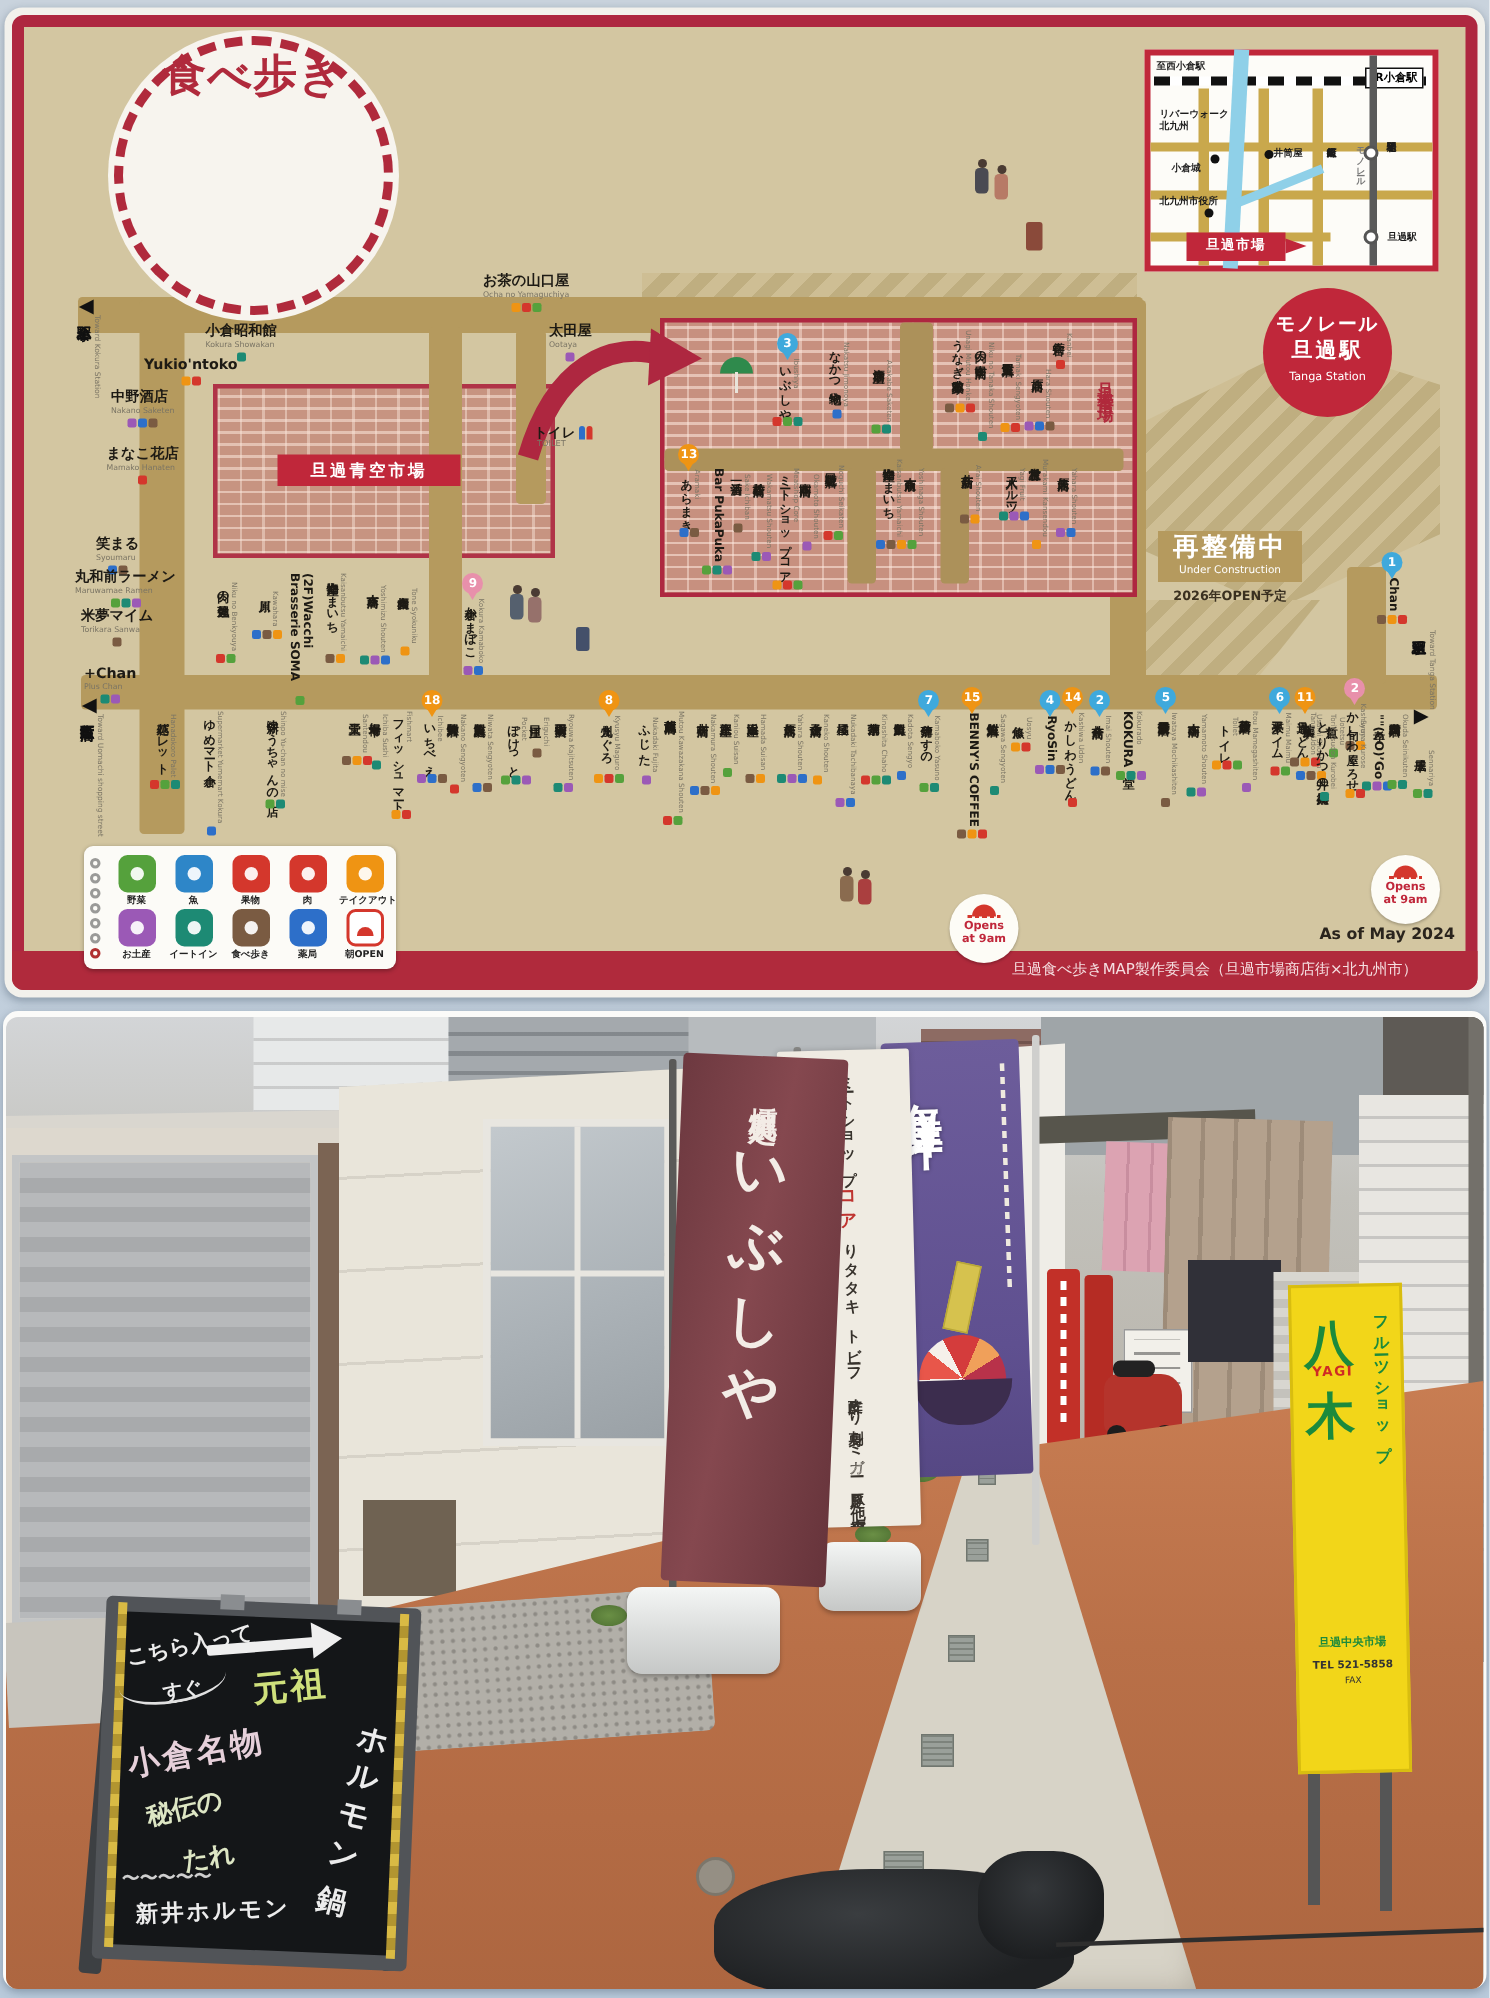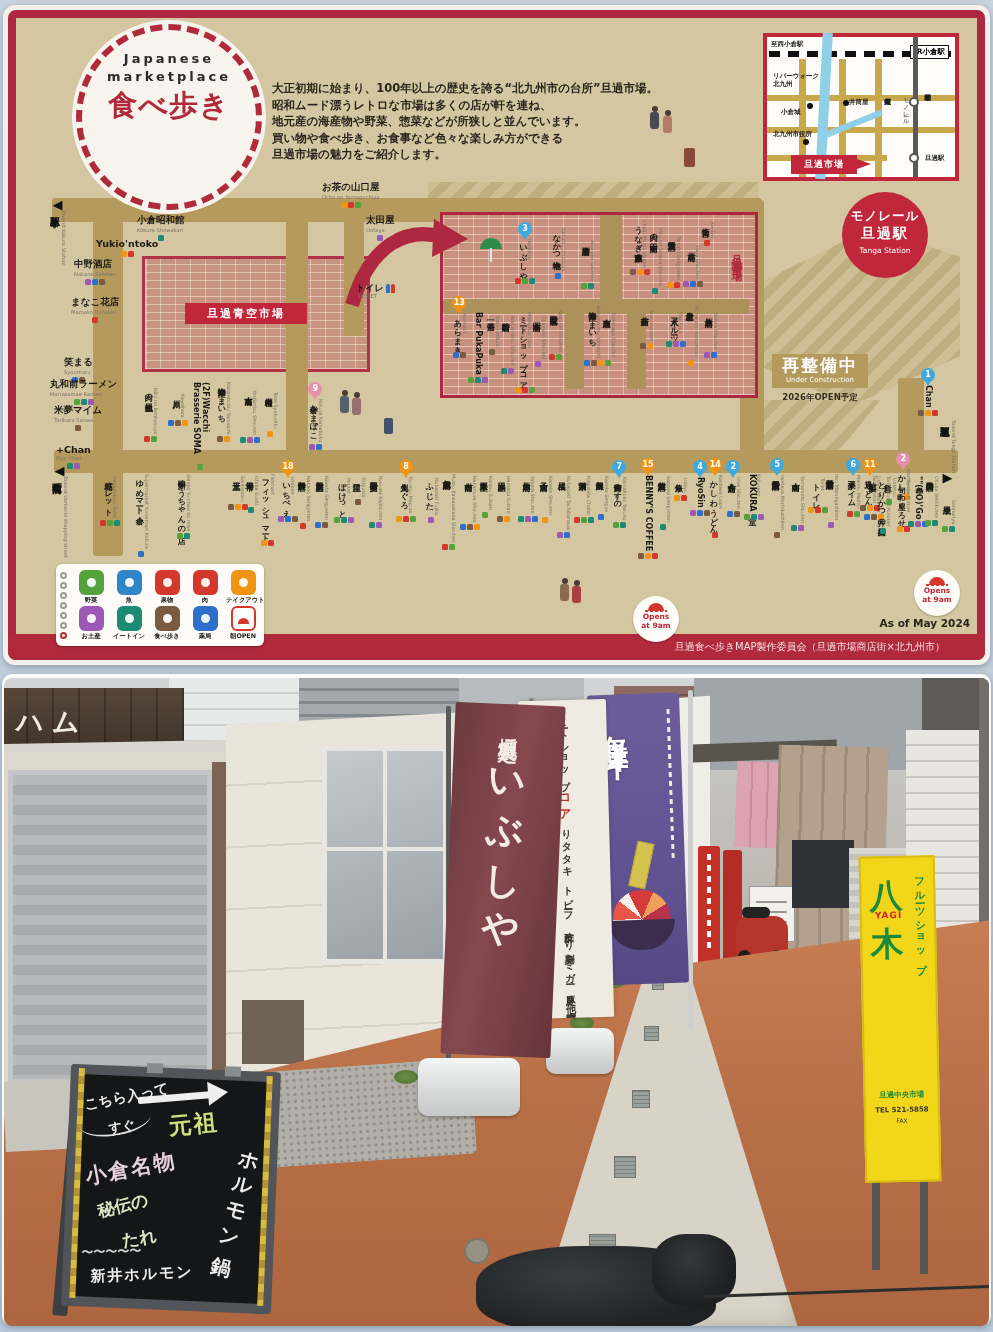--- a/index.html
+++ b/index.html
@@ -163,30 +163,23 @@
   </div>
   <div id="aozora-side">旦過青空市場</div>
   <div class="parasol"></div>
 
   <svg class="abs" style="left:330px;top:205px;width:145px;height:110px;z-index:4" viewBox="0 0 145 110">
     <path d="M 22 100 C 40 38 78 22 112 32" fill="none" stroke="#ae2740" stroke-width="14"></path>
     <polygon points="104,14 138,34 102,52" fill="#ae2740"></polygon>
   </svg>
 
   <div id="logo">
-    <div class="en">Japanese
-marketplace</div>
     <div class="jp jp2">食べ歩き</div>
   </div>
 
-  <div id="intro">大正初期に始まり、100年以上の歴史を誇る“北九州市の台所”旦過市場。
-昭和ムード漂うレトロな市場は多くの店が軒を連ね、
-地元産の海産物や野菜、惣菜などが所狭しと並んでいます。
-買い物や食べ歩き、お食事など色々な楽しみ方ができる
-旦過市場の魅力をご紹介します。</div>
 
   <div id="minimap">
     <div id="mm-rail"></div>
     <div class="lbl" style="left:4px;top:4px">至西小倉駅</div>
     <div id="mm-jr">JR小倉駅</div>
     <div class="mm-road" style="left:32px;top:22px;width:7px;height:118px"></div>
     <div class="mm-road" style="left:72px;top:22px;width:7px;height:118px"></div>
     <div class="mm-road" style="left:108px;top:22px;width:7px;height:118px"></div>
     <div class="mm-road" style="left:0;top:58px;width:188px;height:6px"></div>
     <div class="mm-road" style="left:0;top:90px;width:188px;height:6px"></div>
@@ -1210,23 +1203,20 @@
   <div id="print2"></div>
   <div id="photo">
 
     <div class="abs" style="left:165px;top:0;width:145px;height:84px;background:#e7e9e9;background-image:repeating-linear-gradient(180deg,transparent 0 14px,rgba(160,160,160,.4) 14px 16px)"></div>
     <div class="abs" style="left:295px;top:0;width:168px;height:72px;background:#a4a9ad;background-image:repeating-linear-gradient(180deg,transparent 0 10px,rgba(70,75,80,.35) 10px 13px)"></div>
     <div class="abs" style="left:455px;top:0;width:125px;height:56px;background:#b7bbbe"></div>
     <div class="abs" style="left:610px;top:8px;width:82px;height:72px;background:#8d6b63;background-image:repeating-linear-gradient(180deg,transparent 0 8px,rgba(50,30,28,.3) 8px 10px)"></div>
     <div class="abs" style="left:690px;top:0;width:235px;height:92px;background:#9fa5a8"></div>
     <div class="abs" style="left:918px;top:0;width:70px;height:58px;background:#5e5a55"></div>
 
-    <div class="abs" style="left:-4px;top:10px;width:184px;height:68px;background:linear-gradient(#584739,#3e3228);background-image:repeating-linear-gradient(90deg,rgba(0,0,0,.25) 0 2px,transparent 2px 26px),linear-gradient(#584739,#3e3228)">
-      <span style="position:absolute;left:16px;top:16px;color:#f0ece2;font-size:27px;font-weight:bold;letter-spacing:8px">ハム</span>
-    </div>
     <div class="abs" style="left:-4px;top:64px;width:244px;height:16px;background:#d9d6cf;transform:rotate(-1deg)"></div>
     <div class="abs" style="left:-4px;top:74px;width:248px;height:346px;background:#ddd8ce"></div>
     <div class="abs" style="left:4px;top:92px;width:204px;height:314px;border:5px solid #c3c5c6;box-sizing:border-box;background:repeating-linear-gradient(180deg,#b7b9bb 0 10px,#a8aaac 10px 20px)"></div>
     <div class="abs" style="left:208px;top:84px;width:14px;height:334px;background:#7b6453"></div>
 
     <div class="abs" style="left:222px;top:40px;width:252px;height:376px;background:#e9e5da;transform:skewY(-3deg);background-image:repeating-linear-gradient(180deg,transparent 0 60px,rgba(180,175,165,.35) 60px 62px)"></div>
     <div class="abs" style="left:318px;top:68px;width:126px;height:218px;background:linear-gradient(160deg,#c3c9cd,#aab1b6 60%,#9aa1a6);border:5px solid #e8e6e0;box-sizing:border-box">
       <div style="position:absolute;left:0;top:96px;width:100%;height:4px;background:#e8e6e0"></div>
       <div style="position:absolute;left:56px;top:0;width:4px;height:100%;background:#e8e6e0"></div>
     </div>

